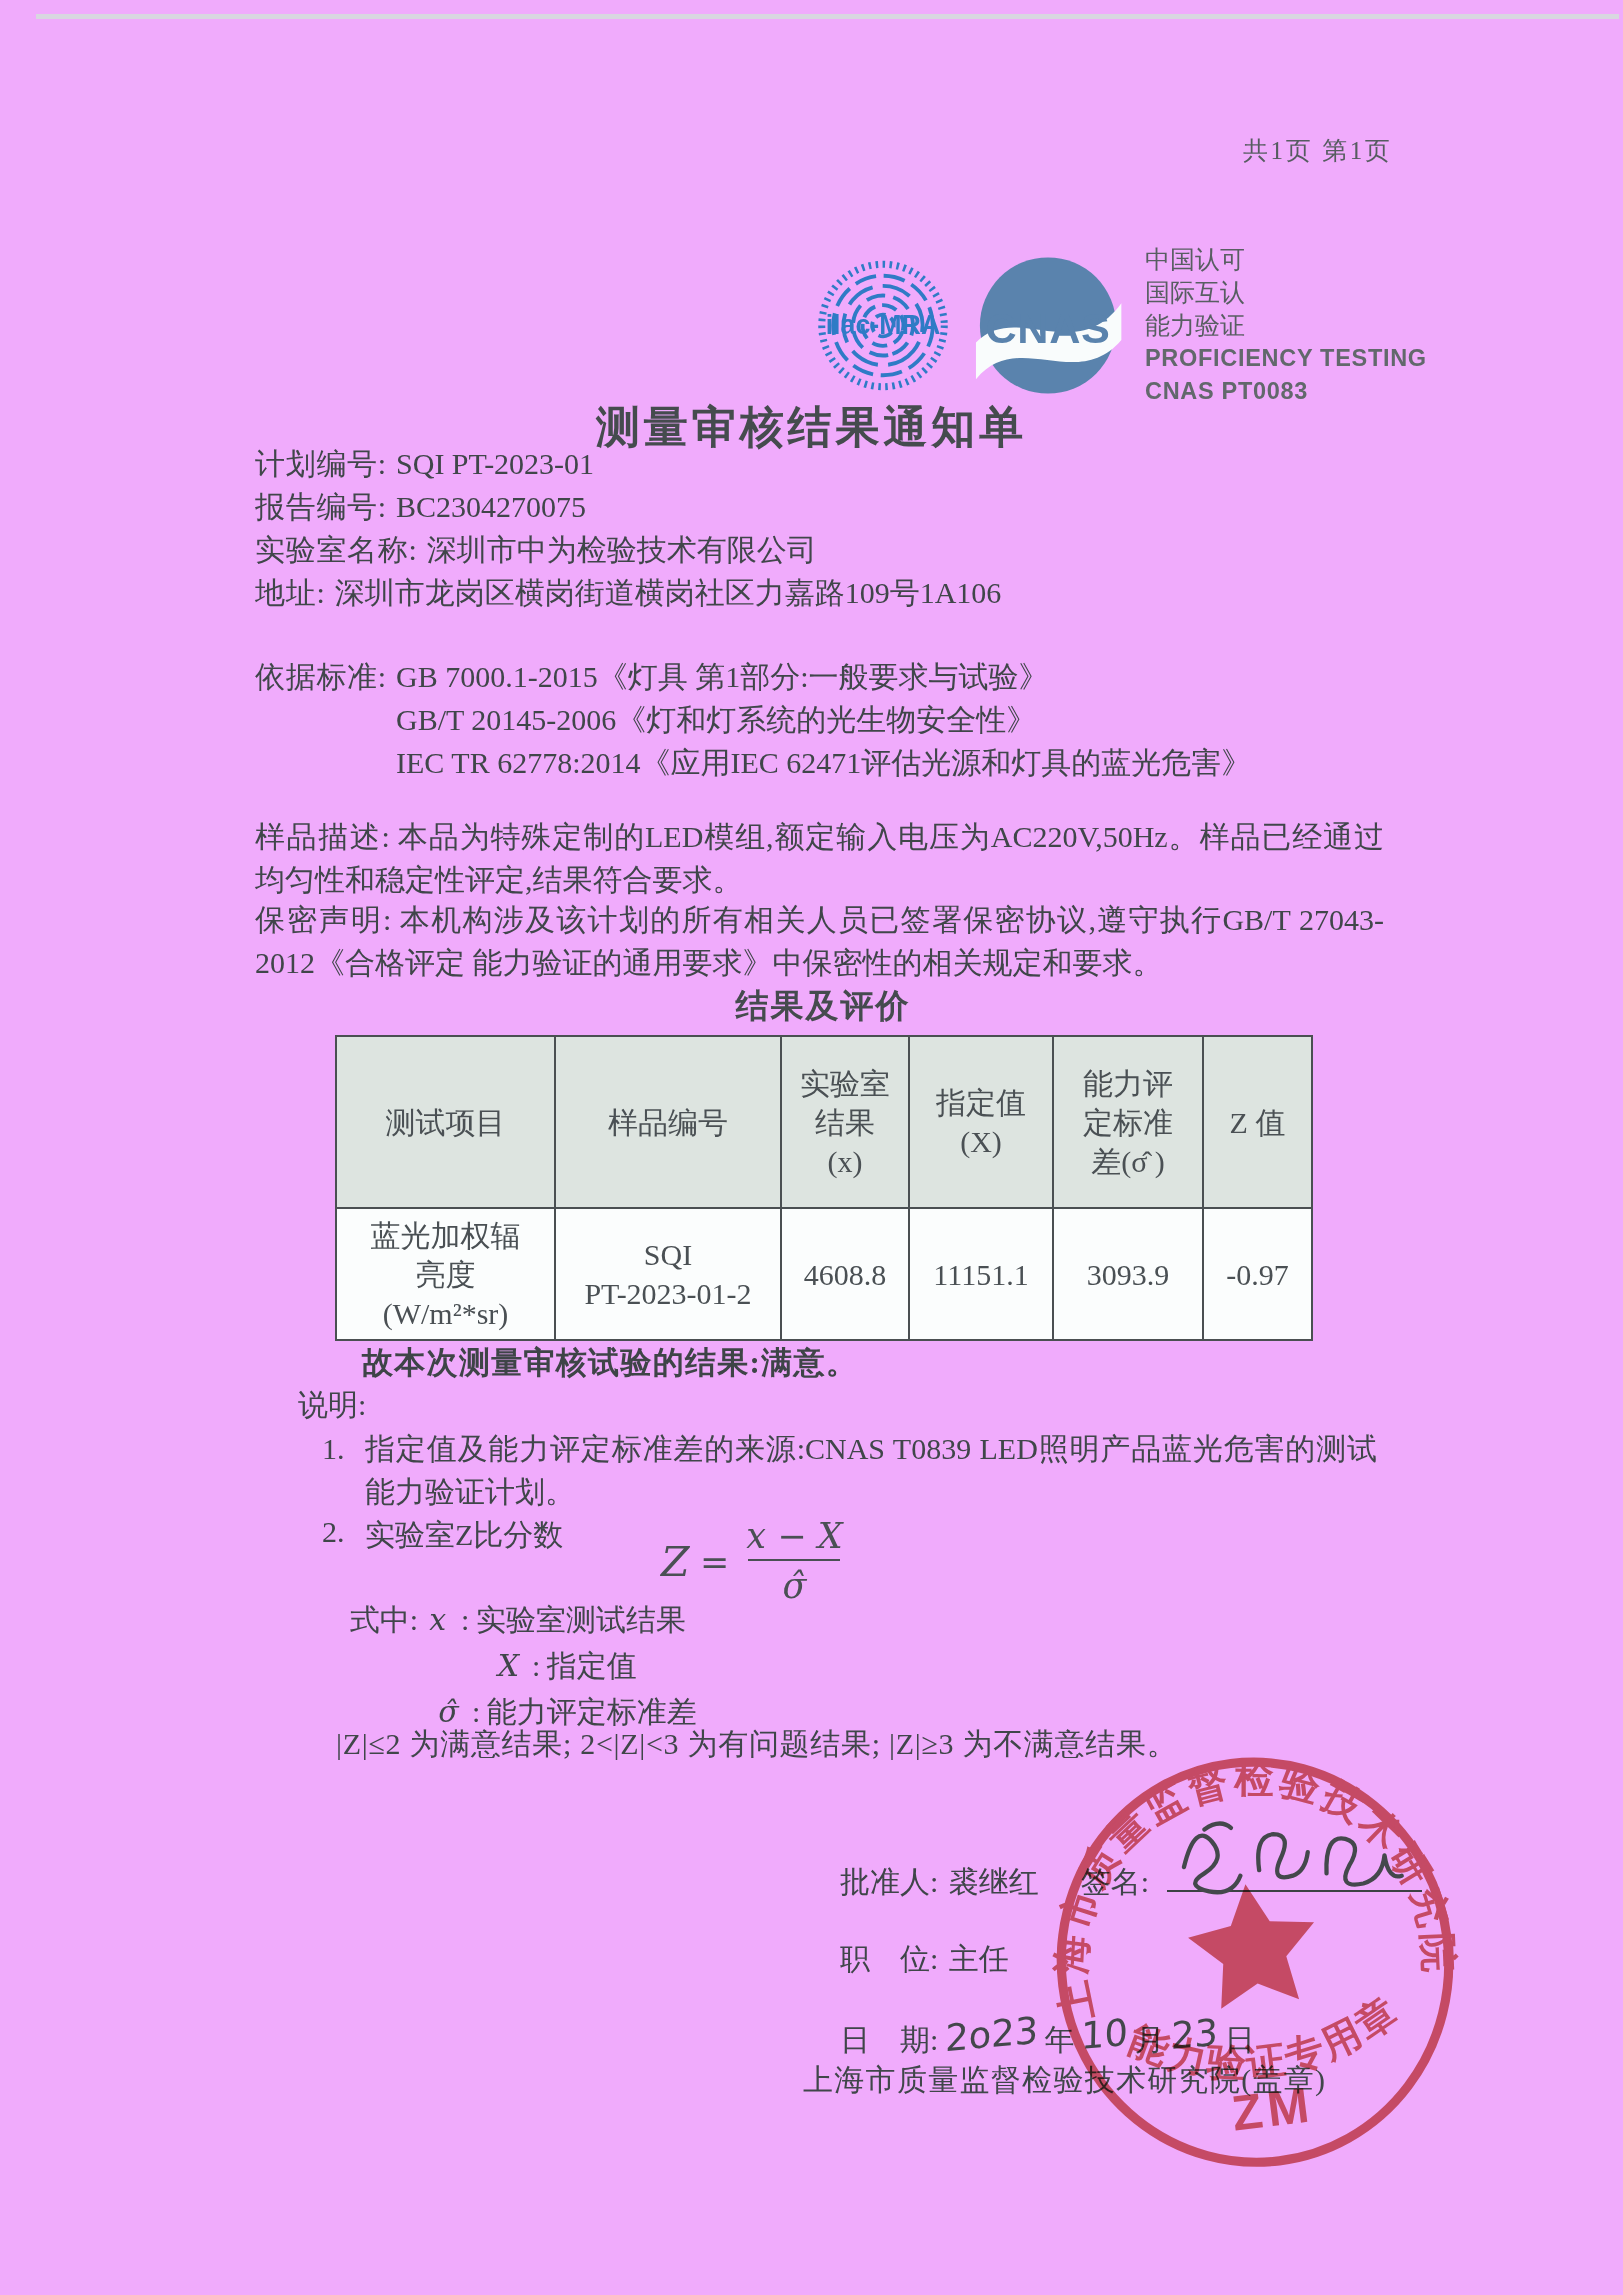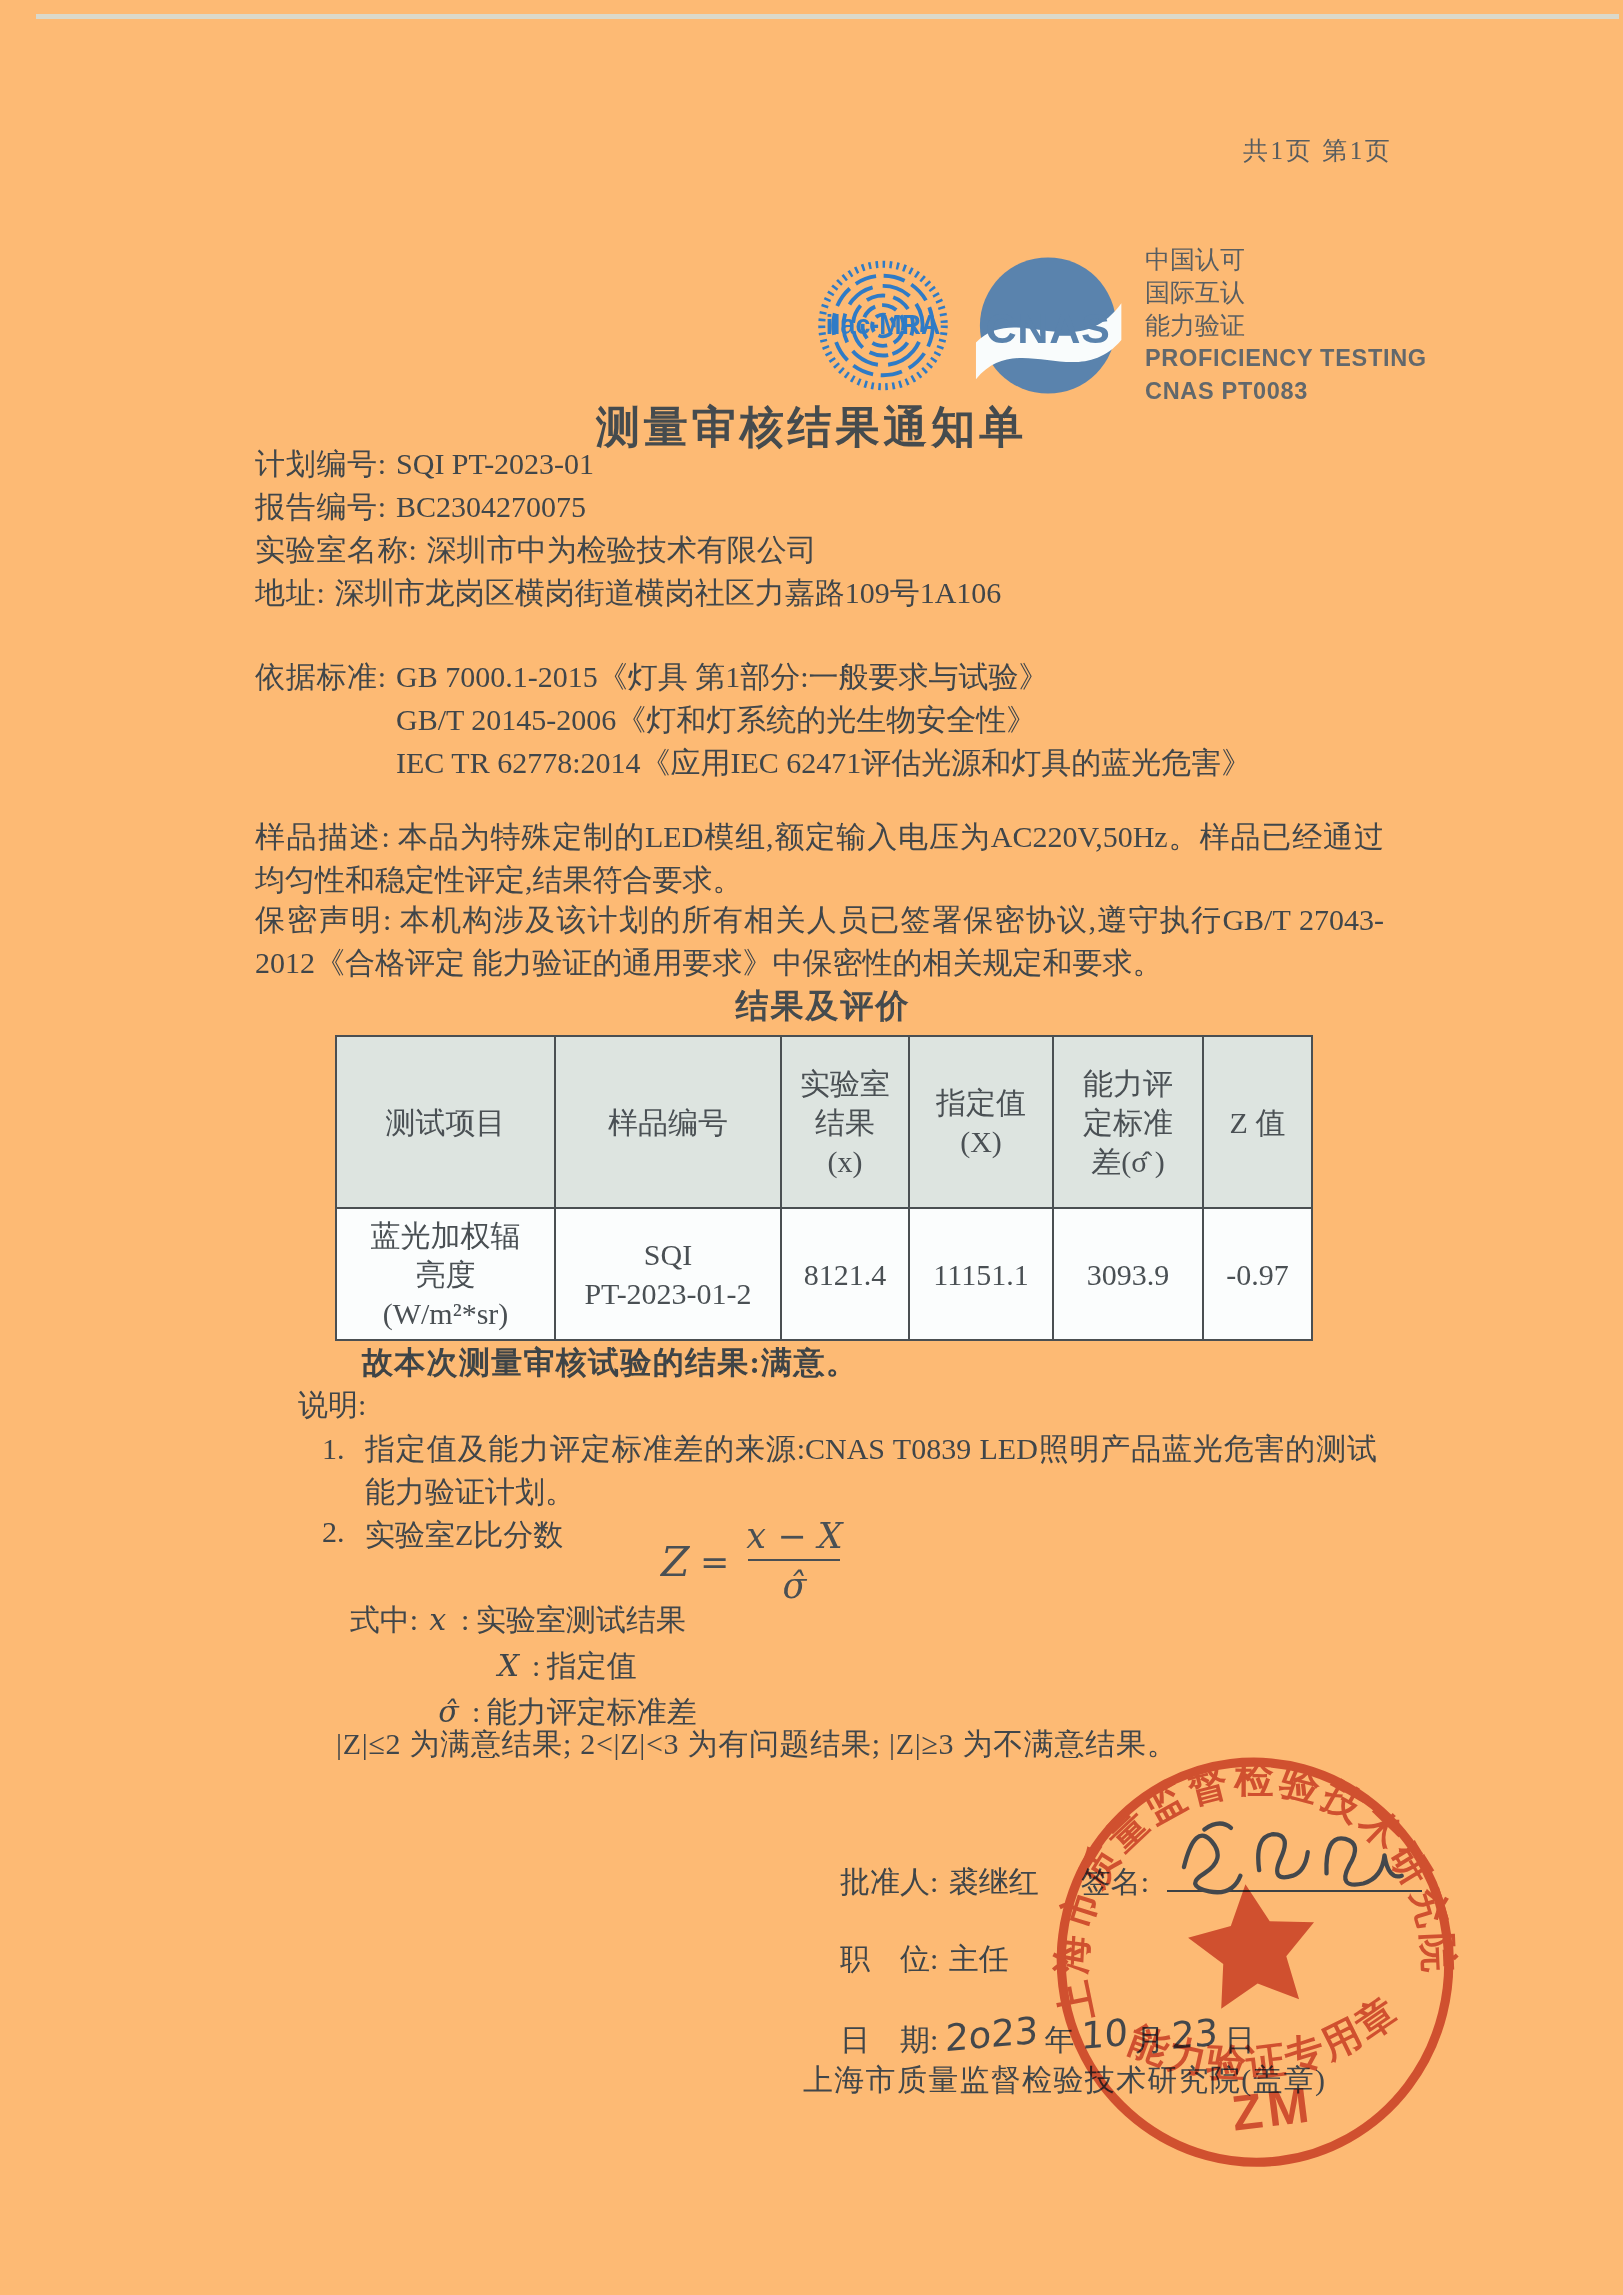--- a/index.html
+++ b/index.html
@@ -1,19 +1,19 @@
 <!DOCTYPE html>
 <html style="font-size:10.5px"><head>
 <meta charset="utf-8">
 <style>
   html,body{margin:0;padding:0;background:#e8eaec;}
   .page{
     position:relative;
     width:1623px;height:2295px;
-    background:#fdba74;
+    background:#f0abfc;
     overflow:hidden;
     font-family:"Liberation Serif","DejaVu Serif",serif;
     color:#40464a;
   }
   .scan-edge-top{position:absolute;left:36px;top:14.4px;width:1583px;height:4.6px;background:#d4dedb;opacity:.85;}
   .page-info{position:absolute;left:1243px;top:134px;font-size:25px;letter-spacing:2.6px;color:#565c60;}
 
   
   .logo-row{position:absolute;left:816px;top:243px;display:flex;align-items:center;gap:23.5px;}
   .cert-text{font-size:25px;line-height:33px;color:#585e62;white-space:nowrap;}
@@ -178,21 +178,21 @@
 定标准
 差(σ̂ )</th>
       <th>Z 值</th>
     </tr>
     <tr>
       <td>蓝光加权辐
 亮度
 (W/m²*sr)</td>
       <td>SQI
 PT-2023-01-2</td>
-      <td>8121.4</td>
+      <td>4608.8</td>
       <td>11151.1</td>
       <td>3093.9</td>
       <td>-0.97</td>
     </tr>
   </tbody>
     </table>
 
   <div class="conclusion">故本次测量审核试验的结果:满意。</div>
 
   <div class="notes-label">说明:</div>

